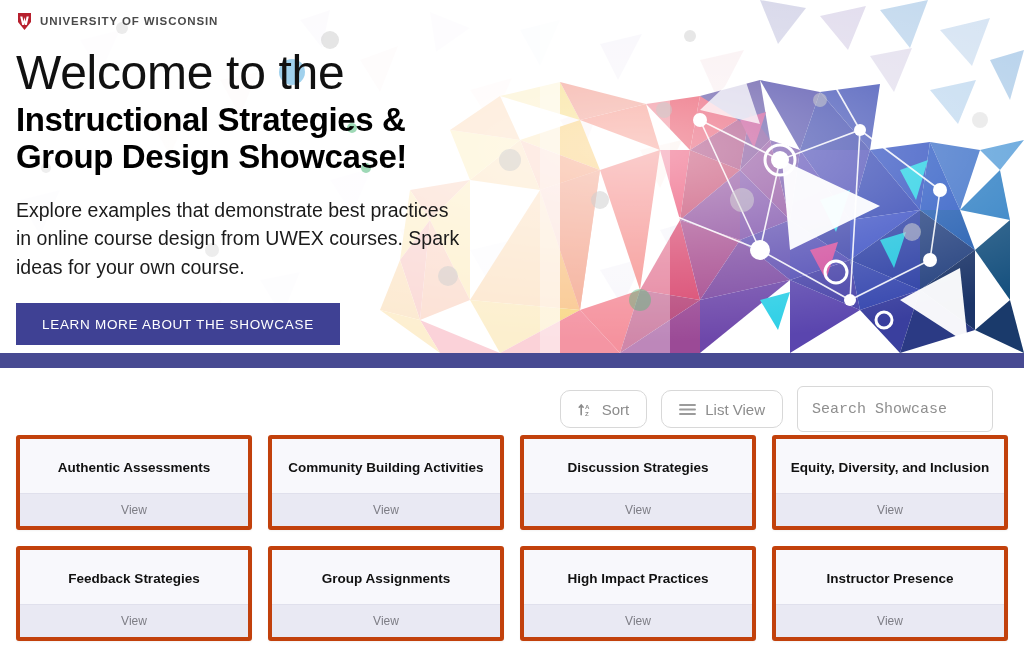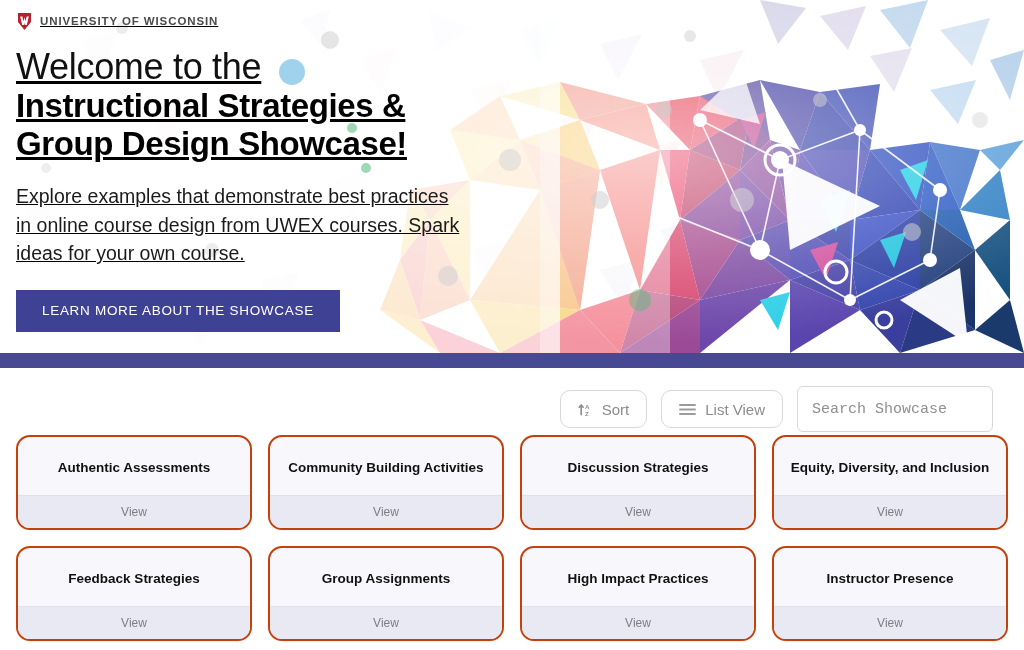--- a/index.html
+++ b/index.html
@@ -11,21 +11,20 @@
     font-family: "Liberation Sans", sans-serif;
   }
 
   
   .hero {
     position: relative;
     width: 1024px;
     height: 353px;
     background: #a3a3a3;
     overflow: hidden;
-    text-decoration: underline;
   }
   .hero-art {
     position: absolute;
     inset: 0;
     width: 1024px;
     height: 353px;
   }
   .hero-content {
     position: relative;
     z-index: 5;
@@ -52,21 +51,21 @@
 
   
   .hero-title {
     color: #0d0d0d;
     line-height: 1.14;
     letter-spacing: -0.3px;
     margin-bottom: 20px;
   }
   .hero-title .ln-light {
     display: block;
-    font-size: 36px;
+    font-size: 48px;
     font-weight: 300;
     color: #111;
     margin-top: 6px;
   }
   .hero-title .ln-bold {
     display: block;
     font-size: 33px;
     font-weight: 700;
     color: #000;
     letter-spacing: -0.4px;
@@ -148,22 +147,22 @@
   
   .card-grid {
     display: grid;
     grid-template-columns: repeat(4, 1fr);
     column-gap: 16px;
     row-gap: 16px;
     padding: 0 16px;
   }
   .card {
     background: #f8f8fc;
-    border: 2px solid #c2410c;
-    border-radius: 14px;
+    border: 4px solid #c2410c;
+    border-radius: 3px;
     height: 95px;
     display: flex;
     flex-direction: column;
     cursor: pointer;
     box-shadow: 0 1px 2px rgba(0,0,0,0.05);
     overflow: hidden;
   }
   .card-body {
     flex: 1;
     display: flex;

